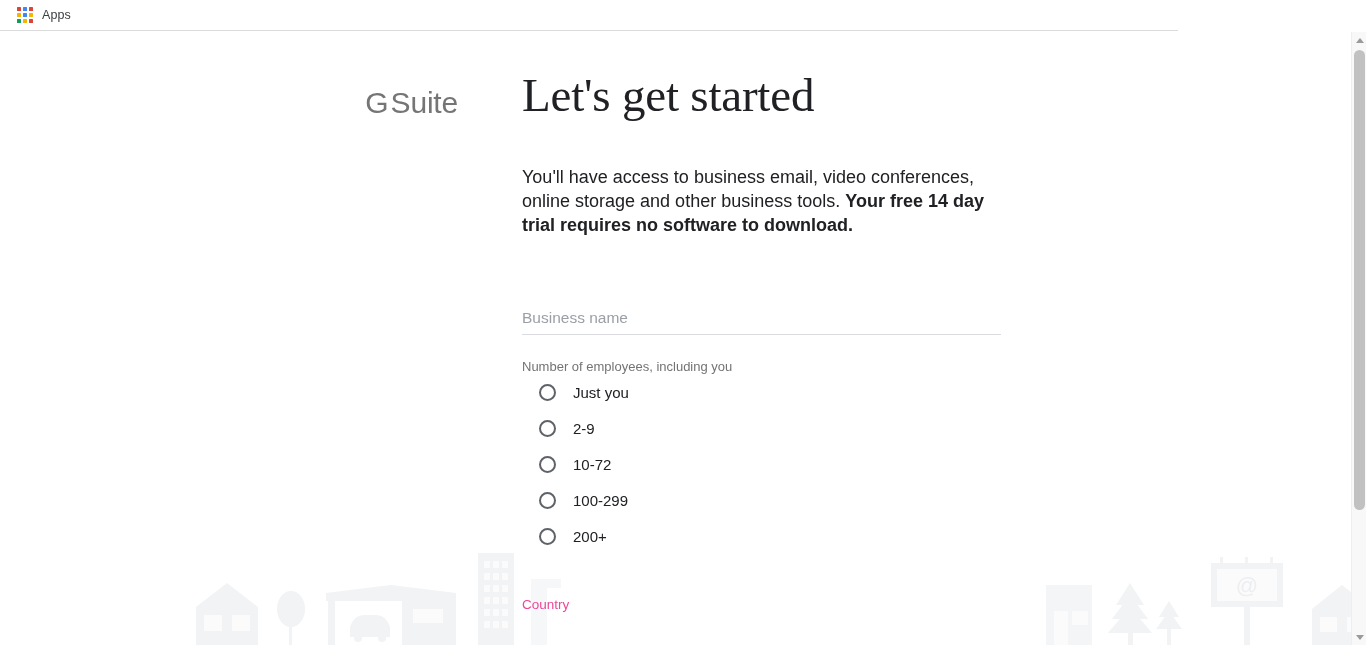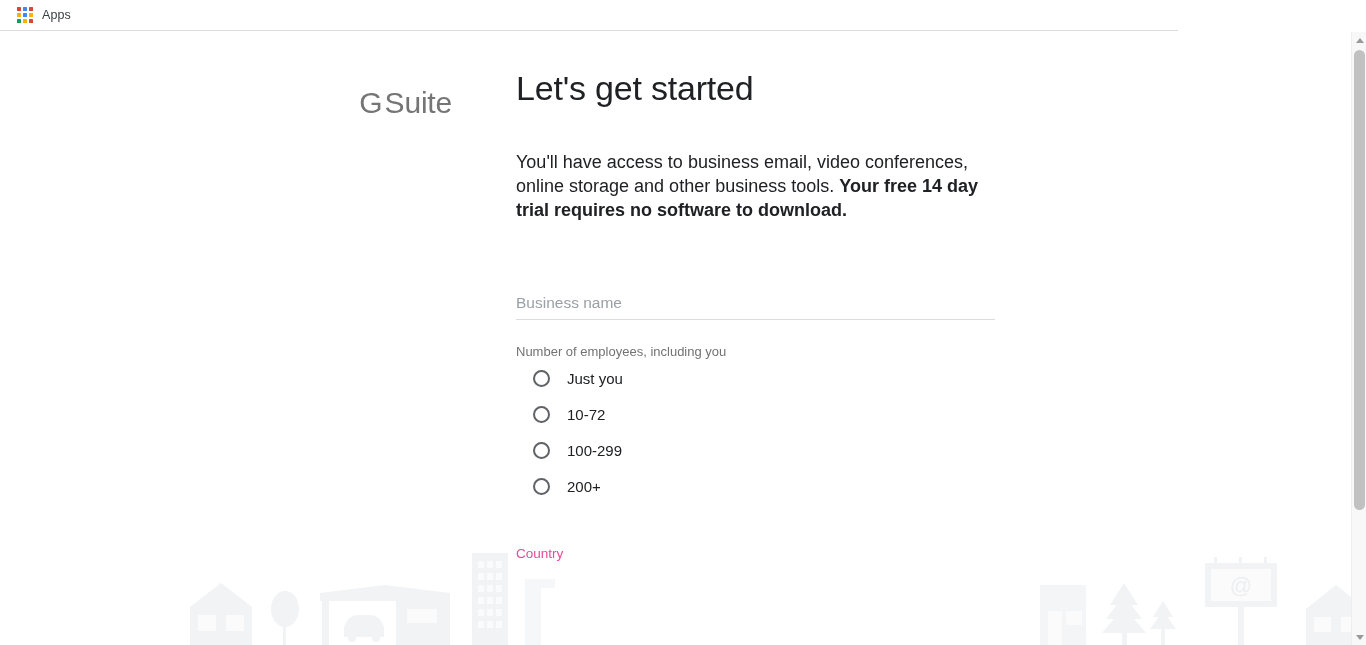--- a/index.html
+++ b/index.html
@@ -41,21 +41,21 @@
   .apps-label {
     font-size: 12.5px;
     color: #3c4043;
     letter-spacing: .1px;
     white-space: nowrap;
   }
 
   
   .viewport {
     position: absolute;
-    top: 32px; left: 10px;
+    top: 32px; left: 16px;
     width: 1351px; height: 613px;
     background: #ffffff;
     overflow: hidden;
   }
 
   
   .cityscape {
     position: absolute;
     left: 0; bottom: 0;
     width: 1351px; height: 110px;
@@ -82,26 +82,27 @@
     color: #757575;
     letter-spacing: -.2px;
     white-space: nowrap;
     font-weight: 400;
   }
   .gsuite-logo .g { font-weight: 500; letter-spacing: 2px; }
 
   .form-col { width: 560px; }
 
   .page-title {
-    font-size: 34px;
+    font-size: 47px;
     font-weight: 400;
     color: #202124;
     margin: 0 0 43px 0;
     letter-spacing: -.2px;
     line-height: 1.1;
+    font-family: Liberation Serif, serif;
   }
 
   .intro {
     font-size: 18px;
     line-height: 24px;
     color: #202124;
     width: 482px;
     margin: 0 0 72px 0;
   }
   .intro b { font-weight: 700; }
@@ -329,20 +330,24 @@
 
       <div class="group-label">Number of employees, including you</div>
 
       <div class="radio-group">
         <div class="radio-row">
           <span class="radio-mark"></span>
           <span class="radio-label">Just you</span>
         </div>
         <div class="radio-row">
           <span class="radio-mark"></span>
+          <span class="radio-label">2-9</span>
+        </div>
+        <div class="radio-row">
+          <span class="radio-mark"></span>
           <span class="radio-label">10-72</span>
         </div>
         <div class="radio-row">
           <span class="radio-mark"></span>
           <span class="radio-label">100-299</span>
         </div>
         <div class="radio-row">
           <span class="radio-mark"></span>
           <span class="radio-label">200+</span>
         </div>

